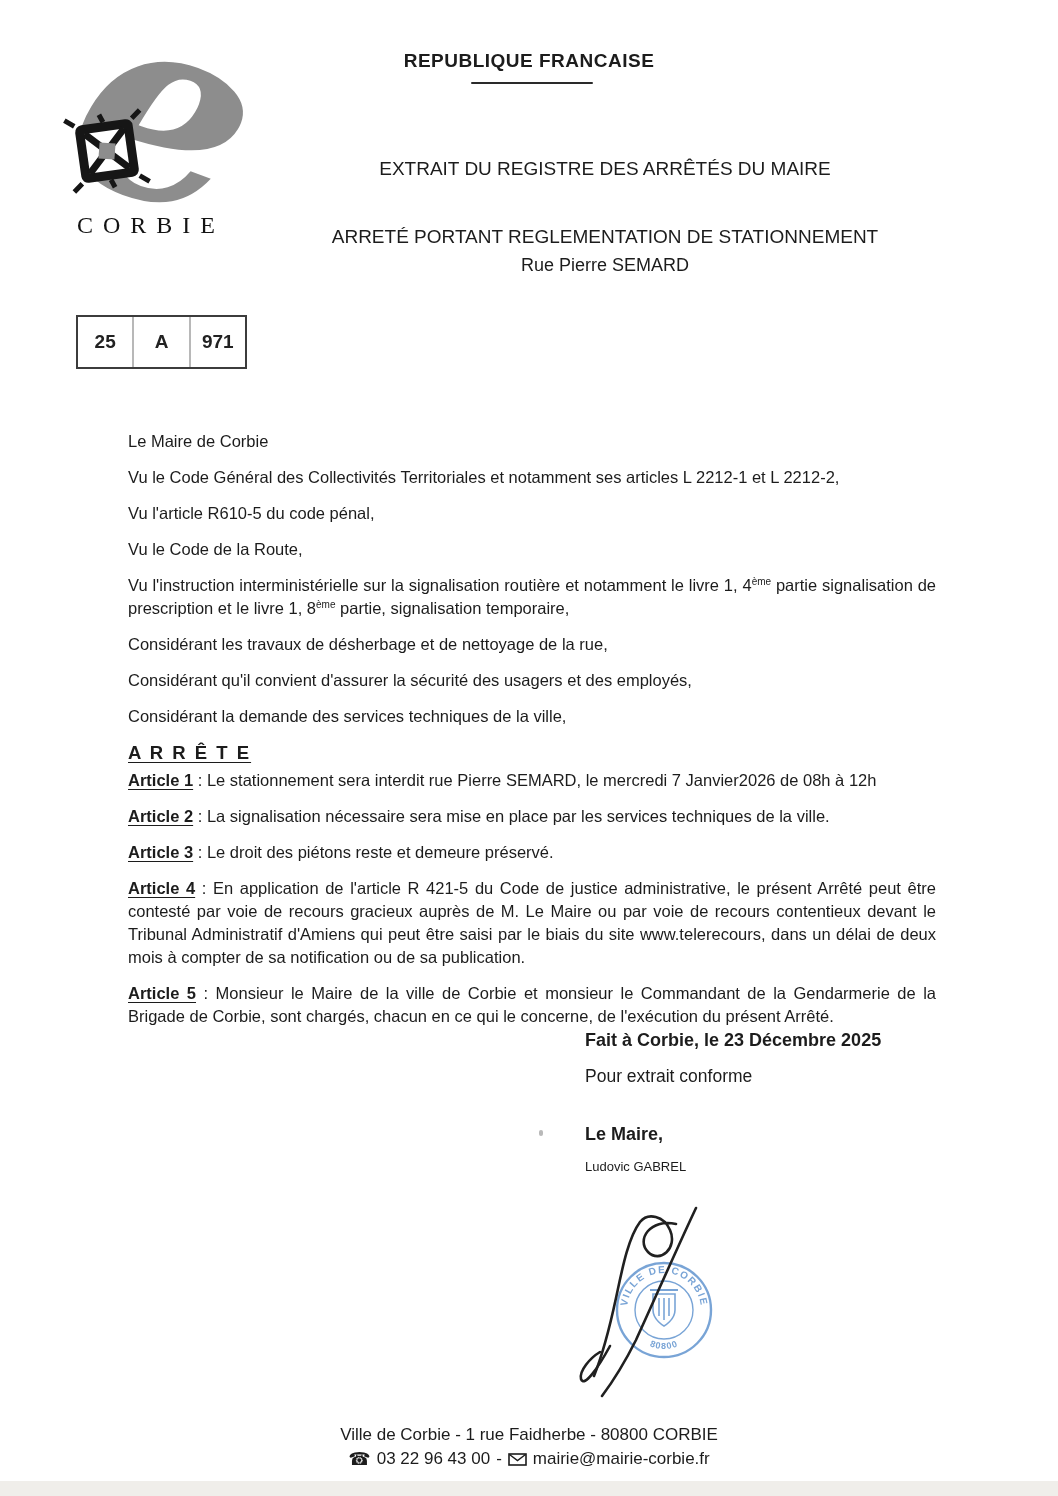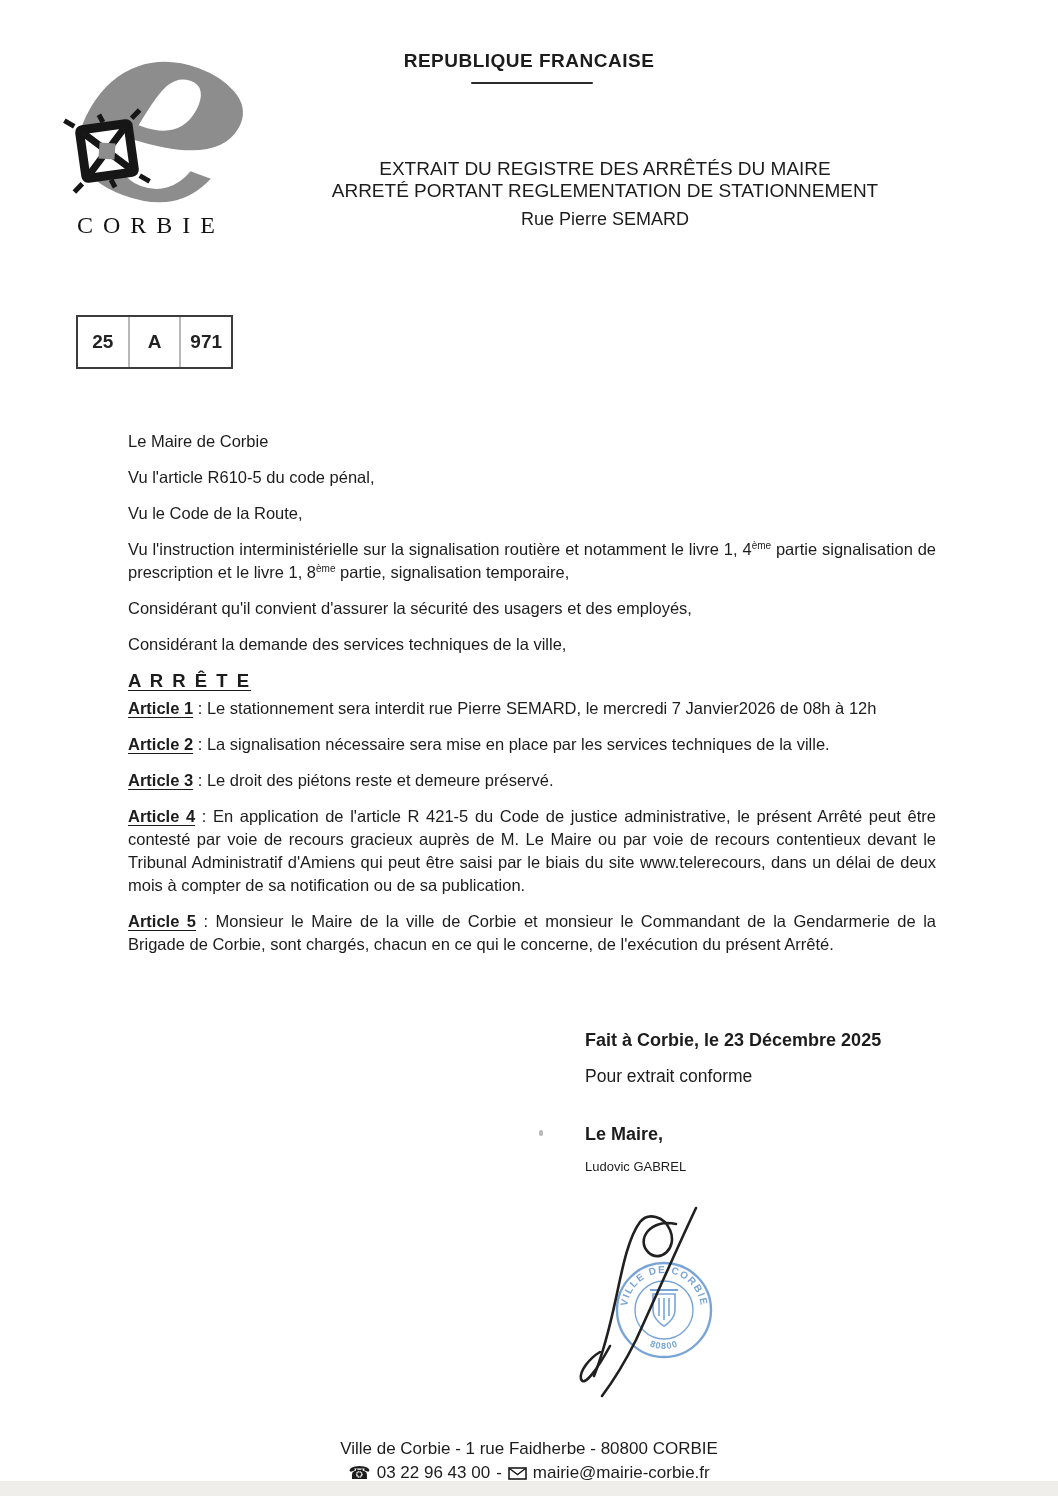--- a/index.html
+++ b/index.html
@@ -25,25 +25,25 @@
   .logo{position:absolute;left:75px;top:70px;width:160px;height:175px;}
   .logo svg{overflow:visible;display:block;}
   .logo-wordmark{
     position:absolute;left:2px;top:142px;width:158px;
     font-family:"Liberation Serif","DejaVu Serif",serif;
     font-size:24px;letter-spacing:10px;color:#131313;white-space:nowrap;
   }
   
   .doc-titles{position:absolute;left:165px;top:158px;width:880px;text-align:center;}
   .title-registry{font-weight:normal;font-size:19px;}
-  .title-decree{font-size:19px;}
+  .title-decree{font-size:19px;margin-top:46px;}
   .title-street{font-size:18px;margin-top:7px;}
   
   .ref-box{
-    position:absolute;left:76px;top:315px;width:157px;height:54px;
+    position:absolute;left:76px;top:315px;width:171px;height:54px;
     border:2px solid #3c3c3c;display:flex;box-sizing:border-box;
   }
   .ref-cell{
     flex:1;display:flex;align-items:center;justify-content:center;
     font-weight:bold;font-size:19px;color:#222;
   }
   .ref-cell + .ref-cell{border-left:2px solid #b8b8b8;}
   
   .body{position:absolute;left:128px;top:430px;width:808px;font-size:16.5px;line-height:23px;}
   .body p{margin:0 0 13px 0;}
@@ -63,21 +63,21 @@
   .closing{position:absolute;left:585px;top:1030px;width:400px;}
   .closing-date{font-weight:bold;font-size:18px;}
   .closing-extract{font-size:17.5px;margin-top:15px;}
   .closing-role{font-weight:bold;font-size:18px;margin-top:37px;}
   .closing-name{font-size:13px;margin-top:14px;}
   .scan-speck{position:absolute;left:539px;top:1130px;width:4px;height:6px;background:#b9b9b9;border-radius:2px;}
   
   .stamp{position:absolute;left:612px;top:1256px;filter:blur(.5px);opacity:.9;}
   .signature{position:absolute;left:578px;top:1200px;}
   
-  .footer{position:absolute;left:0;top:1423px;width:1058px;text-align:center;font-size:17px;line-height:24px;margin-top:14px;}
+  .footer{position:absolute;left:0;top:1423px;width:1058px;text-align:center;font-size:17px;line-height:24px;}
   .footer-contact{display:inline-flex;align-items:center;gap:6px;}
   .phone-glyph{font-size:18px;}
   .envelope{display:inline-block;vertical-align:-1px;}
   .scan-edge{position:absolute;left:0;top:1481px;width:1058px;height:15px;background:#f0eeea;}
 </style>
 </head>
 <body>
 
 <div class="page">
 
@@ -105,23 +105,25 @@
   </div>
 
   <div class="ref-box">
     <div class="ref-cell">25</div>
     <div class="ref-cell">A</div>
     <div class="ref-cell">971</div>
   </div>
 
   <div class="body">
     <p>Le Maire de Corbie</p>
+    <p class="nowrap">Vu le Code Général des Collectivités Territoriales et notamment ses articles L 2212-1 et L 2212-2,</p>
     <p>Vu l'article R610-5 du code pénal,</p>
     <p>Vu le Code de la Route,</p>
     <p class="just"><span>Vu l'instruction interministérielle sur la signalisation routière et notamment le livre 1, 4</span><sup>ème</sup><span> partie signalisation de prescription et le livre 1, 8</span><sup>ème</sup><span> partie, signalisation temporaire,</span></p>
+    <p>Considérant les travaux de désherbage et de nettoyage de la rue,</p>
     <p>Considérant qu'il convient d'assurer la sécurité des usagers et des employés,</p>
     <p>Considérant la demande des services techniques de la ville,</p>
 
     <div class="arrete-heading"><span>A R R Ê T E</span></div>
 
     <p class="article nowrap"><span class="art-label">Article 1</span><span> : </span><span>Le stationnement sera interdit rue Pierre SEMARD, le mercredi 7 Janvier2026 de 08h à 12h</span></p>
     <p class="article"><span class="art-label">Article 2</span><span> : </span><span>La signalisation nécessaire sera mise en place par les services techniques de la ville.</span></p>
     <p class="article"><span class="art-label">Article 3</span><span> : </span><span>Le droit des piétons reste et demeure préservé.</span></p>
     <p class="article just"><span class="art-label">Article 4</span><span> : </span><span>En application de l'article R 421-5 du Code de justice administrative, le présent Arrêté peut être contesté par voie de recours gracieux auprès de M. Le Maire ou par voie de recours contentieux devant le Tribunal Administratif d'Amiens qui peut être saisi par le biais du site www.telerecours, dans un délai de deux mois à compter de sa notification ou de sa publication.</span></p>
     <p class="article just"><span class="art-label">Article 5</span><span> : </span><span>Monsieur le Maire de la ville de Corbie et monsieur le Commandant de la Gendarmerie de la Brigade de Corbie, sont chargés, chacun en ce qui le concerne, de l'exécution du présent Arrêté.</span></p>

